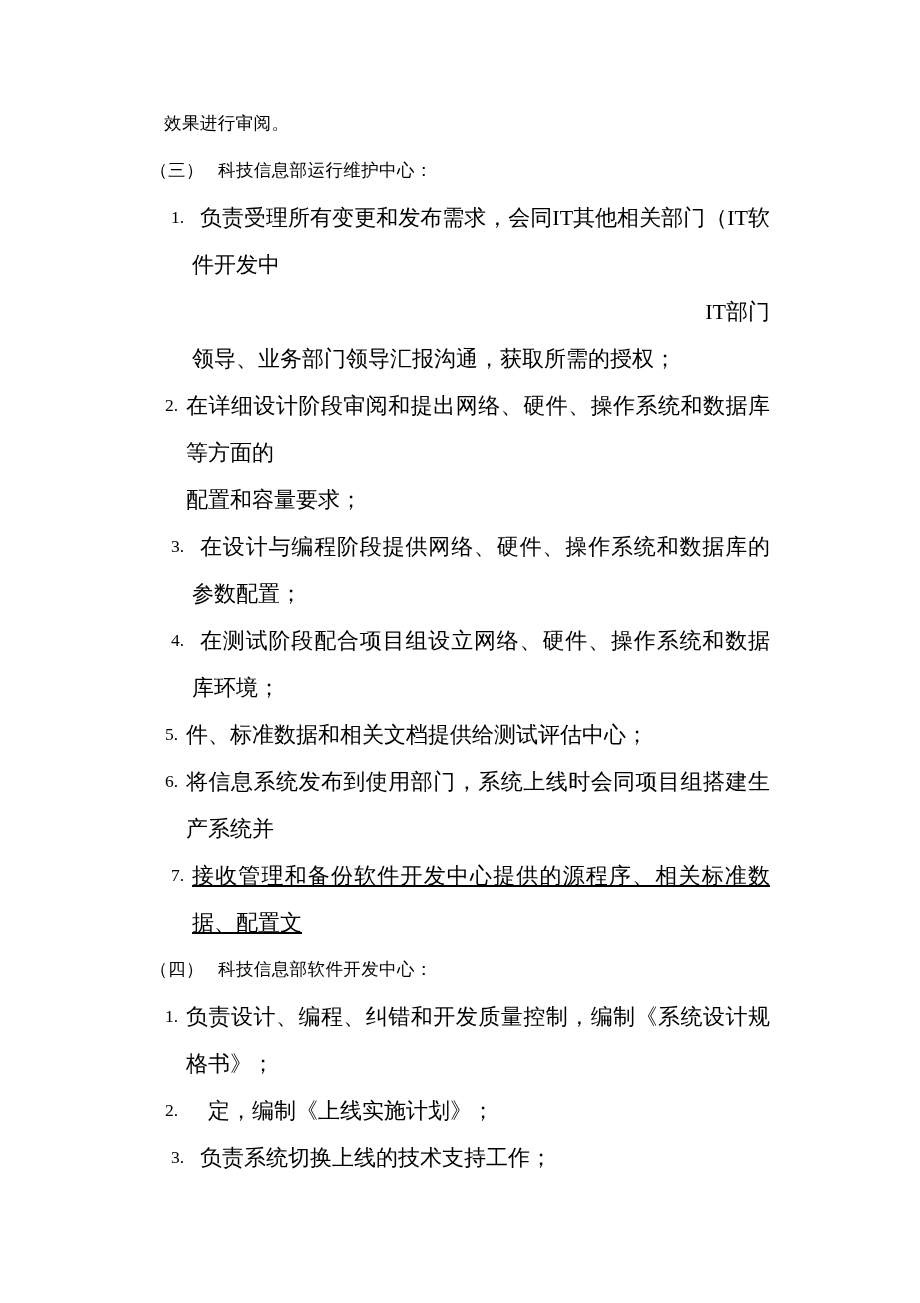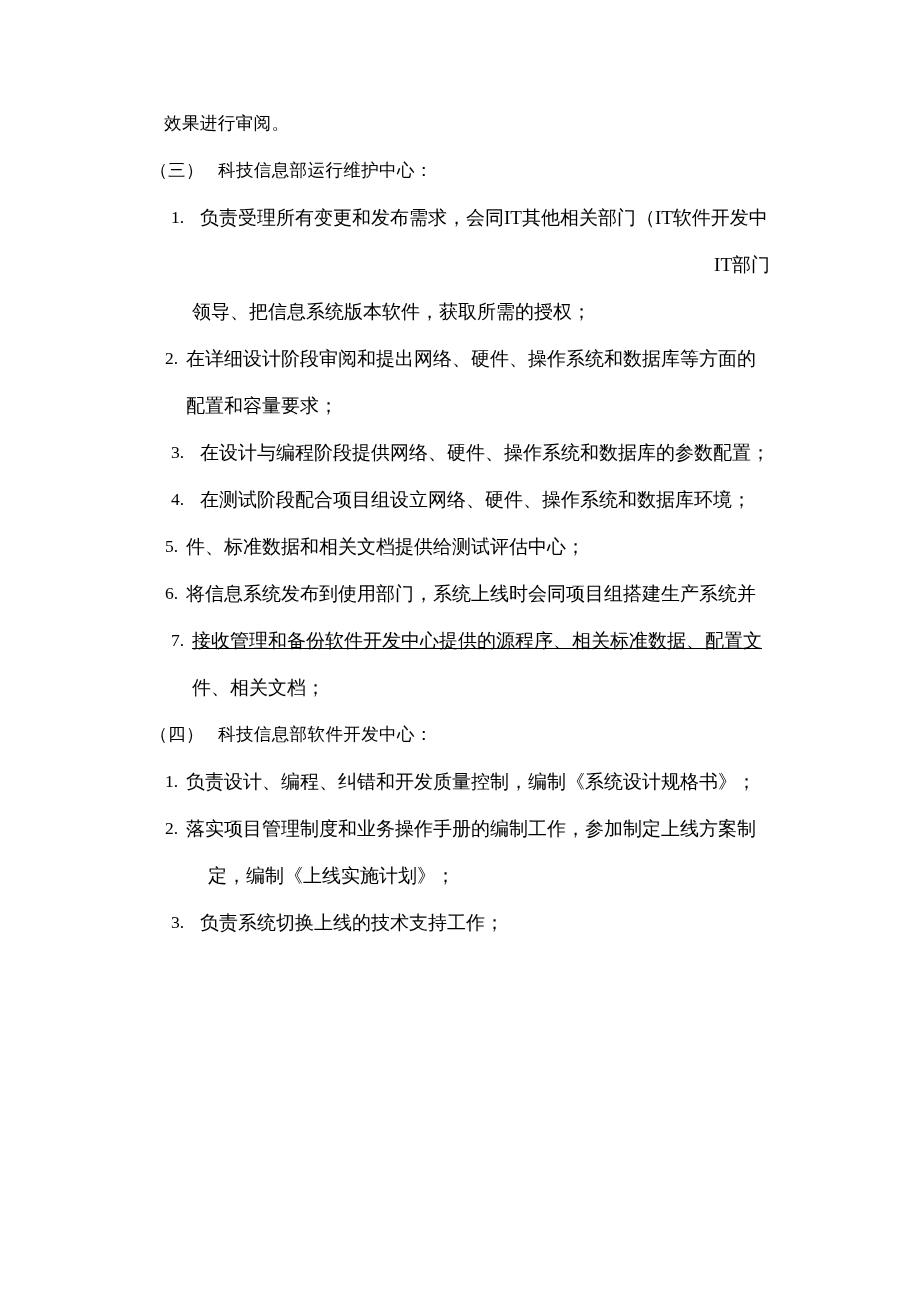--- a/index.html
+++ b/index.html
@@ -55,21 +55,21 @@
     position: absolute;
     left: 0;
     top: 0;
     width: 34px;
     text-align: right;
     font-size: 17.5px;
     line-height: 47px;
   }
   .item .body {
     display: block;
-    font-size: 19px;
+    font-size: 22px;
     line-height: 47px;
     text-align: justify;
     text-justify: inter-ideograph;
   }
   .indent-1 { text-indent: 8px; }
   .item-narrow { padding-left: 36px; }
   .item-narrow .num { width: 28px; }
 
   
   .spaced-line {
@@ -93,21 +93,21 @@
     <span class="marker">（三）</span><span class="gap"></span><span>科技信息部运行维护中心：</span>
   </div>
 
   <div class="item">
     <span class="num">1.</span>
     <span class="body">
       <span class="indent-1" style="display:block;">负责受理所有变更和发布需求，会同IT其他相关部门（IT软件开发中</span>
       <span class="spaced-line clearfix">
         <span class="right">IT部门</span>
       </span>
-      <span style="display:block;">领导、把信息系统版本软件，获取所需的授权；</span>
+      <span style="display:block;">领导、业务部门领导汇报沟通，获取所需的授权；</span>
     </span>
   </div>
 
   <div class="item item-narrow">
     <span class="num">2.</span>
     <span class="body">
       <span style="display:block;font-family:Liberation Serif, serif;">在详细设计阶段审阅和提出网络、硬件、操作系统和数据库等方面的</span>
       <span style="display:block;">配置和容量要求；</span>
     </span>
   </div>
@@ -137,39 +137,37 @@
     <span class="num">6.</span>
     <span class="body">
       <span style="display:block;font-family:Liberation Serif, serif;">将信息系统发布到使用部门，系统上线时会同项目组搭建生产系统并</span>
     </span>
   </div>
 
   <div class="item">
     <span class="num">7.</span>
     <span class="body">
       <span style="display:block;text-decoration:underline;">接收管理和备份软件开发中心提供的源程序、相关标准数据、配置文</span>
-      <span style="display:block;">件、相关文档；</span>
     </span>
   </div>
 
   <div class="para heading">
     <span class="marker">（四）</span><span class="gap"></span><span>科技信息部软件开发中心：</span>
   </div>
 
   <div class="item item-narrow">
     <span class="num">1.</span>
     <span class="body">
       <span style="display:block;">负责设计、编程、纠错和开发质量控制，编制《系统设计规格书》；</span>
     </span>
   </div>
 
   <div class="item item-narrow">
     <span class="num">2.</span>
     <span class="body">
-      <span style="display:block;">落实项目管理制度和业务操作手册的编制工作，参加制定上线方案制</span>
       <span style="display:block; text-indent:22px;">定，编制《上线实施计划》；</span>
     </span>
   </div>
 
   <div class="item">
     <span class="num">3.</span>
     <span class="body">
       <span class="indent-1" style="display:block;">负责系统切换上线的技术支持工作；</span>
     </span>
   </div>

